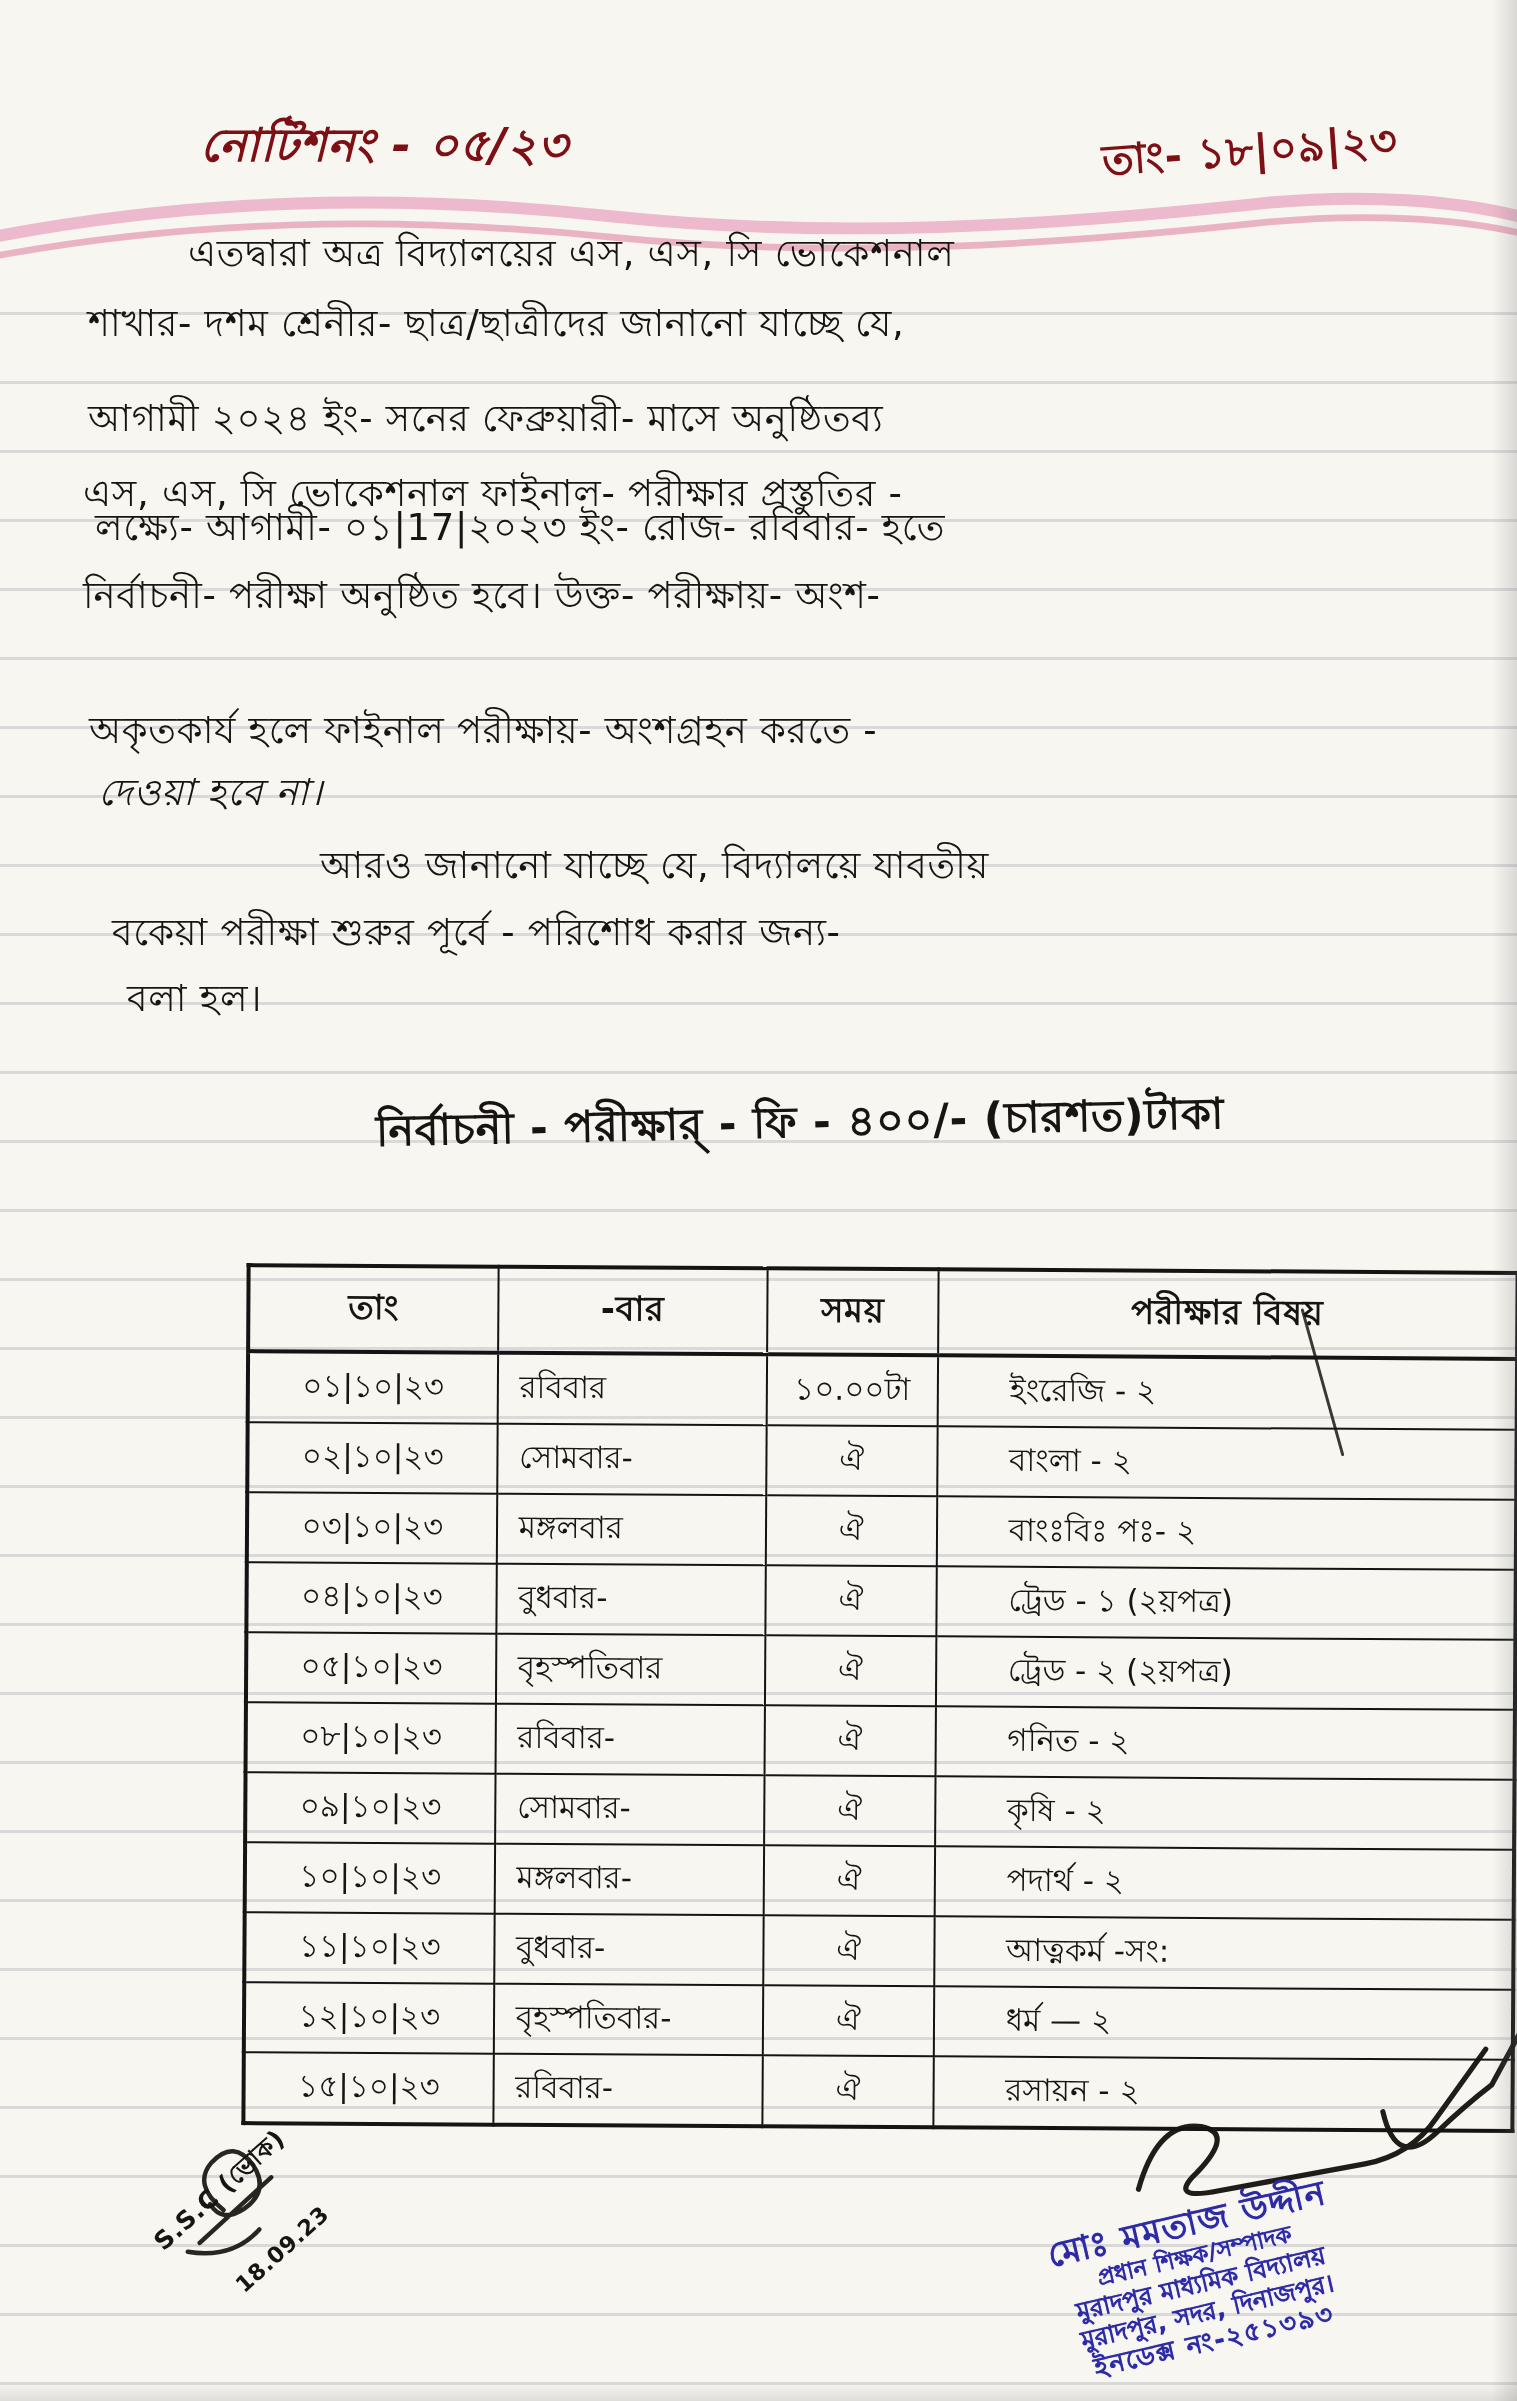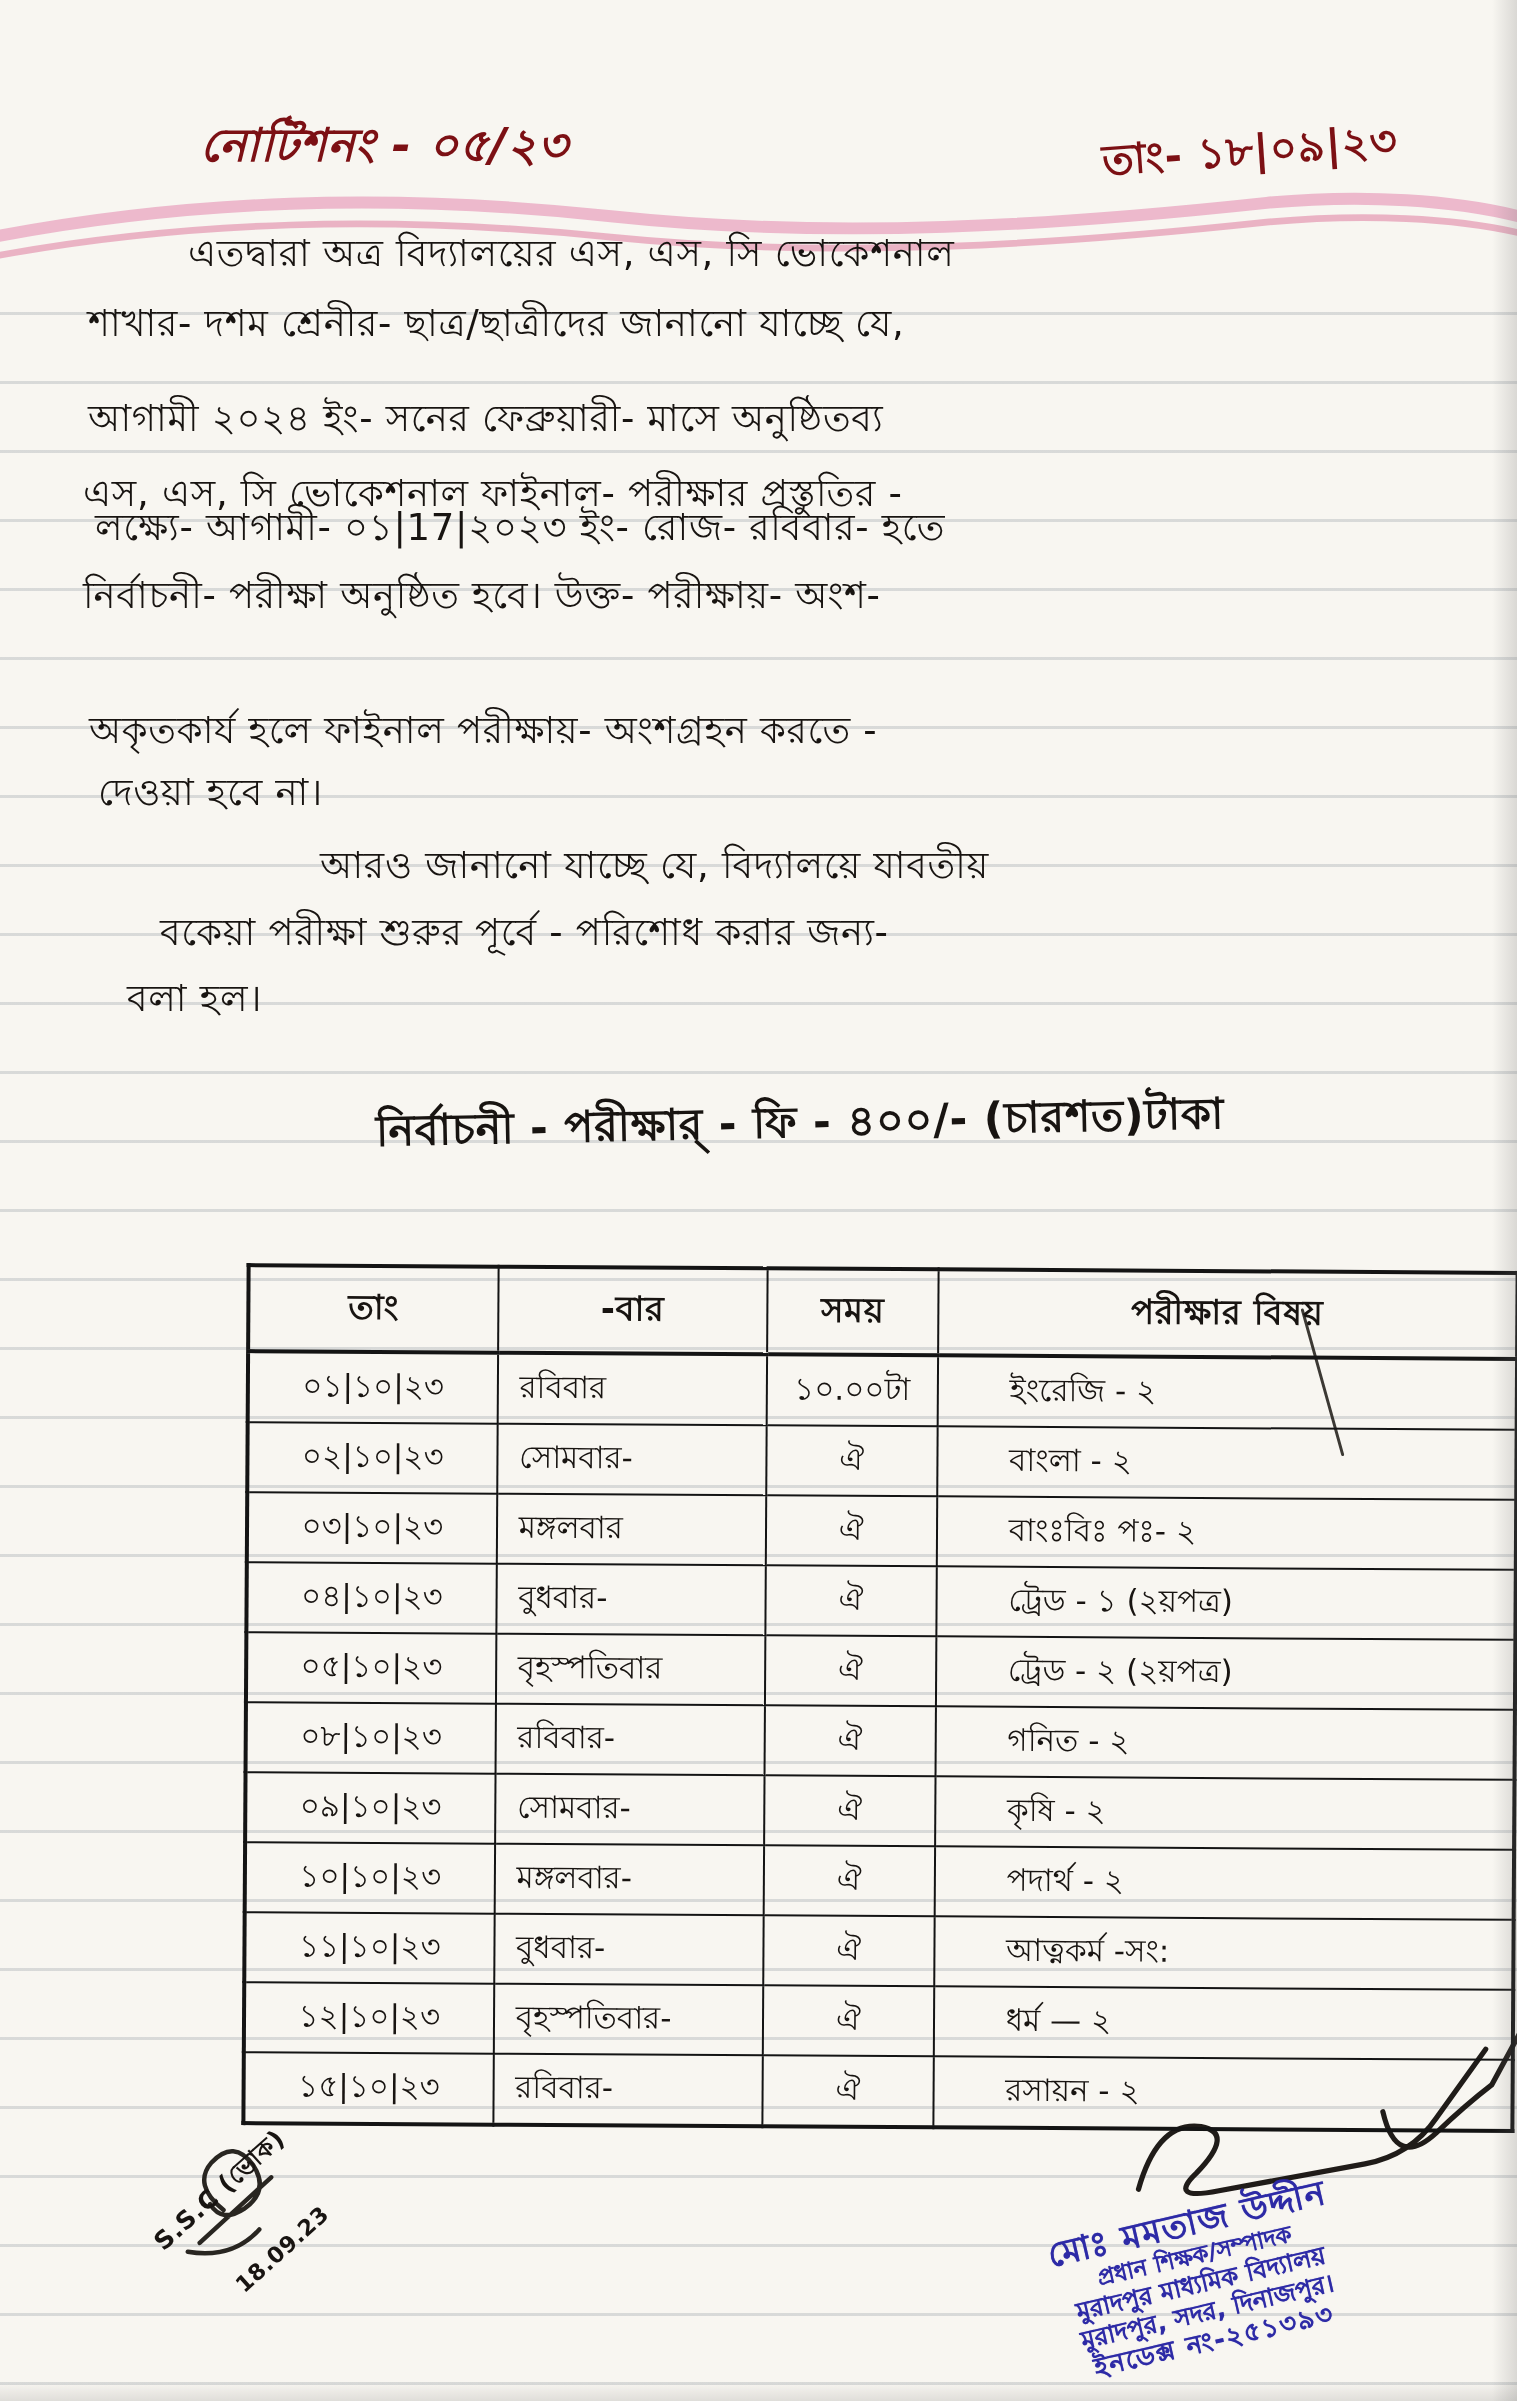--- a/index.html
+++ b/index.html
@@ -81,24 +81,24 @@
   <div class="hw red title" style="left:200px;top:110px;font-style:italic;">নোটিশনং - ০৫/২৩</div>
   <div class="hw red date-top" style="left:1102px;top:118px;">তাং- ১৮|০৯|২৩</div>
 
   <div class="hw ink bline" style="left:88px;top:294px;">শাখার- দশম শ্রেনীর- ছাত্র/ছাত্রীদের জানানো যাচ্ছে যে,</div>
   <div class="hw ink bline" style="left:188px;top:224px;">এতদ্বারা অত্র বিদ্যালয়ের এস, এস, সি ভোকেশনাল</div>
   <div class="hw ink bline" style="left:88px;top:363px;margin-top:26px;">আগামী ২০২৪ ইং- সনের ফেব্রুয়ারী- মাসে অনুষ্ঠিতব্য</div>
   <div class="hw ink bline" style="left:83px;top:432px;margin-top:32px;">এস, এস, সি ভোকেশনাল ফাইনাল- পরীক্ষার প্রস্তুতির -</div>
   <div class="hw ink bline" style="left:95px;top:498px;">লক্ষ্যে- আগামী- ০১|17|২০২৩ ইং- রোজ- রবিবার- হতে</div>
   <div class="hw ink bline" style="left:83px;top:566px;">নির্বাচনী- পরীক্ষা অনুষ্ঠিত হবে। উক্ত- পরীক্ষায়- অংশ-</div>
   <div class="hw ink bline" style="left:89px;top:701px;">অকৃতকার্য হলে ফাইনাল পরীক্ষায়- অংশগ্রহন করতে -</div>
-  <div class="hw ink bline" style="left:98px;top:763px;">দেওয়া হবে না।</div>
+  <div class="hw ink bline" style="left:98px;top:763px;font-style:italic;">দেওয়া হবে না।</div>
 
   <div class="hw ink bline" style="left:320px;top:836px;">আরও জানানো যাচ্ছে যে, বিদ্যালয়ে যাবতীয়</div>
-  <div class="hw ink bline" style="left:112px;top:903px;margin-left:48px;">বকেয়া পরীক্ষা শুরুর পূর্বে - পরিশোধ করার জন্য-</div>
+  <div class="hw ink bline" style="left:112px;top:903px;">বকেয়া পরীক্ষা শুরুর পূর্বে - পরিশোধ করার জন্য-</div>
   <div class="hw ink bline" style="left:127px;top:969px;">বলা হল।</div>
 
   <div class="hw ink fee" style="left:376px;top:1090px;">নির্বাচনী - পরীক্ষার্ - ফি - ৪০০/- (চারশত)টাকা</div>
 
   <table class="sched">
     <colgroup>
         <col style="width:246px">
         <col style="width:246px">
         <col style="width:167px">
         <col style="width:507px">

